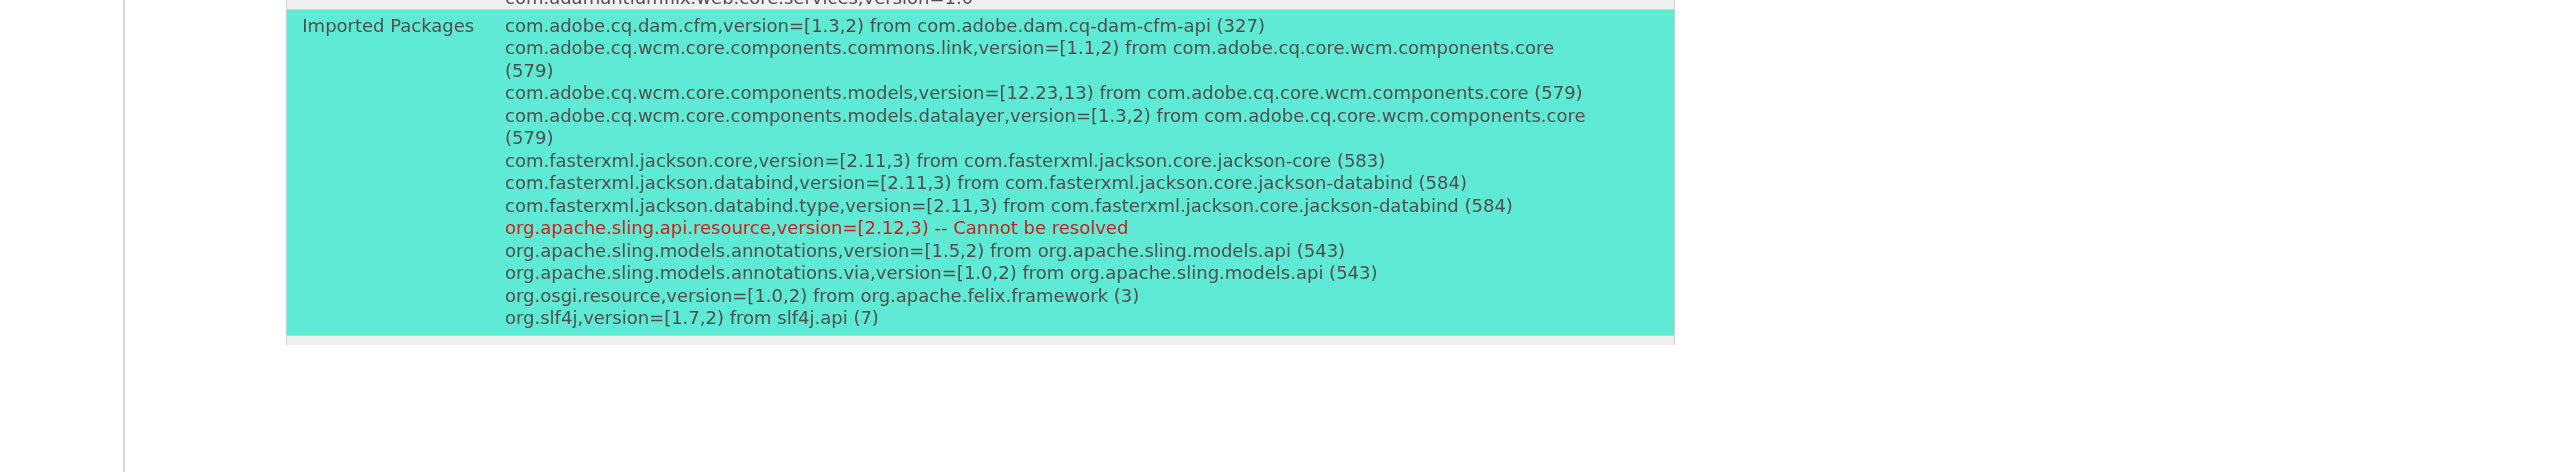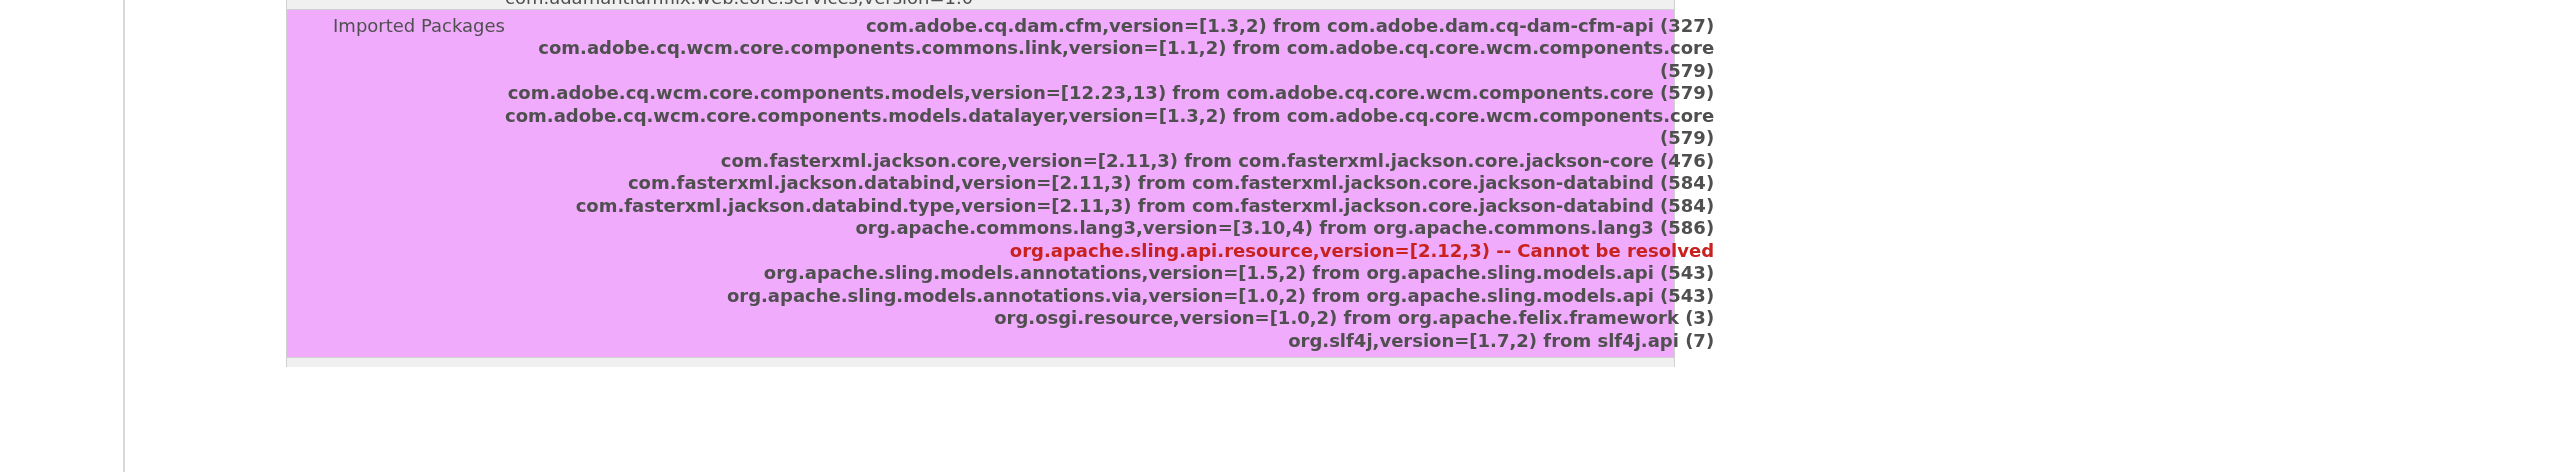--- a/index.html
+++ b/index.html
@@ -50,42 +50,40 @@
     padding-left: 218px;
     font-size: 18px;
     line-height: 22.5px;
     white-space: nowrap;
     color: #4f4f4f;
   }
 
   
   .row-main {
     display: flex;
-    background: #f0abfc;
+    background: #5eead4;
     border-bottom: 1.8px solid #d0d0d0;
-    text-align: right;
   }
   .cell-label {
     width: 218px;
     box-sizing: border-box;
     padding: 4.5px 0 0 15.3px;
     font-size: 18px;
     line-height: 22.5px;
     flex: 0 0 auto;
   }
   .cell-value {
     flex: 1 1 auto;
     box-sizing: border-box;
     padding: 4.5px 3.6px 5.4px 0;
     font-size: 18px;
     line-height: 22.5px;
   }
   .pkg-line {
     white-space: nowrap;
-    font-weight: bold;
   }
   .pkg-line.unresolved {
     color: #c9211e;
   }
 
   
   .row-next {
     background: #f0f0f0;
     height: 9px;
   }
@@ -103,24 +101,23 @@
 
   <div class="row-main">
     <div class="cell-label">Imported Packages</div>
     <div class="cell-value">
         <div class="pkg-line">com.adobe.cq.dam.cfm,version=[1.3,2) from com.adobe.dam.cq-dam-cfm-api (327)</div>
         <div class="pkg-line">com.adobe.cq.wcm.core.components.commons.link,version=[1.1,2) from com.adobe.cq.core.wcm.components.core</div>
         <div class="pkg-line">(579)</div>
         <div class="pkg-line">com.adobe.cq.wcm.core.components.models,version=[12.23,13) from com.adobe.cq.core.wcm.components.core (579)</div>
         <div class="pkg-line">com.adobe.cq.wcm.core.components.models.datalayer,version=[1.3,2) from com.adobe.cq.core.wcm.components.core</div>
         <div class="pkg-line">(579)</div>
-        <div class="pkg-line">com.fasterxml.jackson.core,version=[2.11,3) from com.fasterxml.jackson.core.jackson-core (476)</div>
+        <div class="pkg-line">com.fasterxml.jackson.core,version=[2.11,3) from com.fasterxml.jackson.core.jackson-core (583)</div>
         <div class="pkg-line">com.fasterxml.jackson.databind,version=[2.11,3) from com.fasterxml.jackson.core.jackson-databind (584)</div>
         <div class="pkg-line">com.fasterxml.jackson.databind.type,version=[2.11,3) from com.fasterxml.jackson.core.jackson-databind (584)</div>
-        <div class="pkg-line">org.apache.commons.lang3,version=[3.10,4) from org.apache.commons.lang3 (586)</div>
         <div class="pkg-line unresolved">org.apache.sling.api.resource,version=[2.12,3) -- Cannot be resolved</div>
         <div class="pkg-line">org.apache.sling.models.annotations,version=[1.5,2) from org.apache.sling.models.api (543)</div>
         <div class="pkg-line">org.apache.sling.models.annotations.via,version=[1.0,2) from org.apache.sling.models.api (543)</div>
         <div class="pkg-line">org.osgi.resource,version=[1.0,2) from org.apache.felix.framework (3)</div>
         <div class="pkg-line">org.slf4j,version=[1.7,2) from slf4j.api (7)</div>
       </div>
   </div>
 
   <div class="row-next"></div>
 

